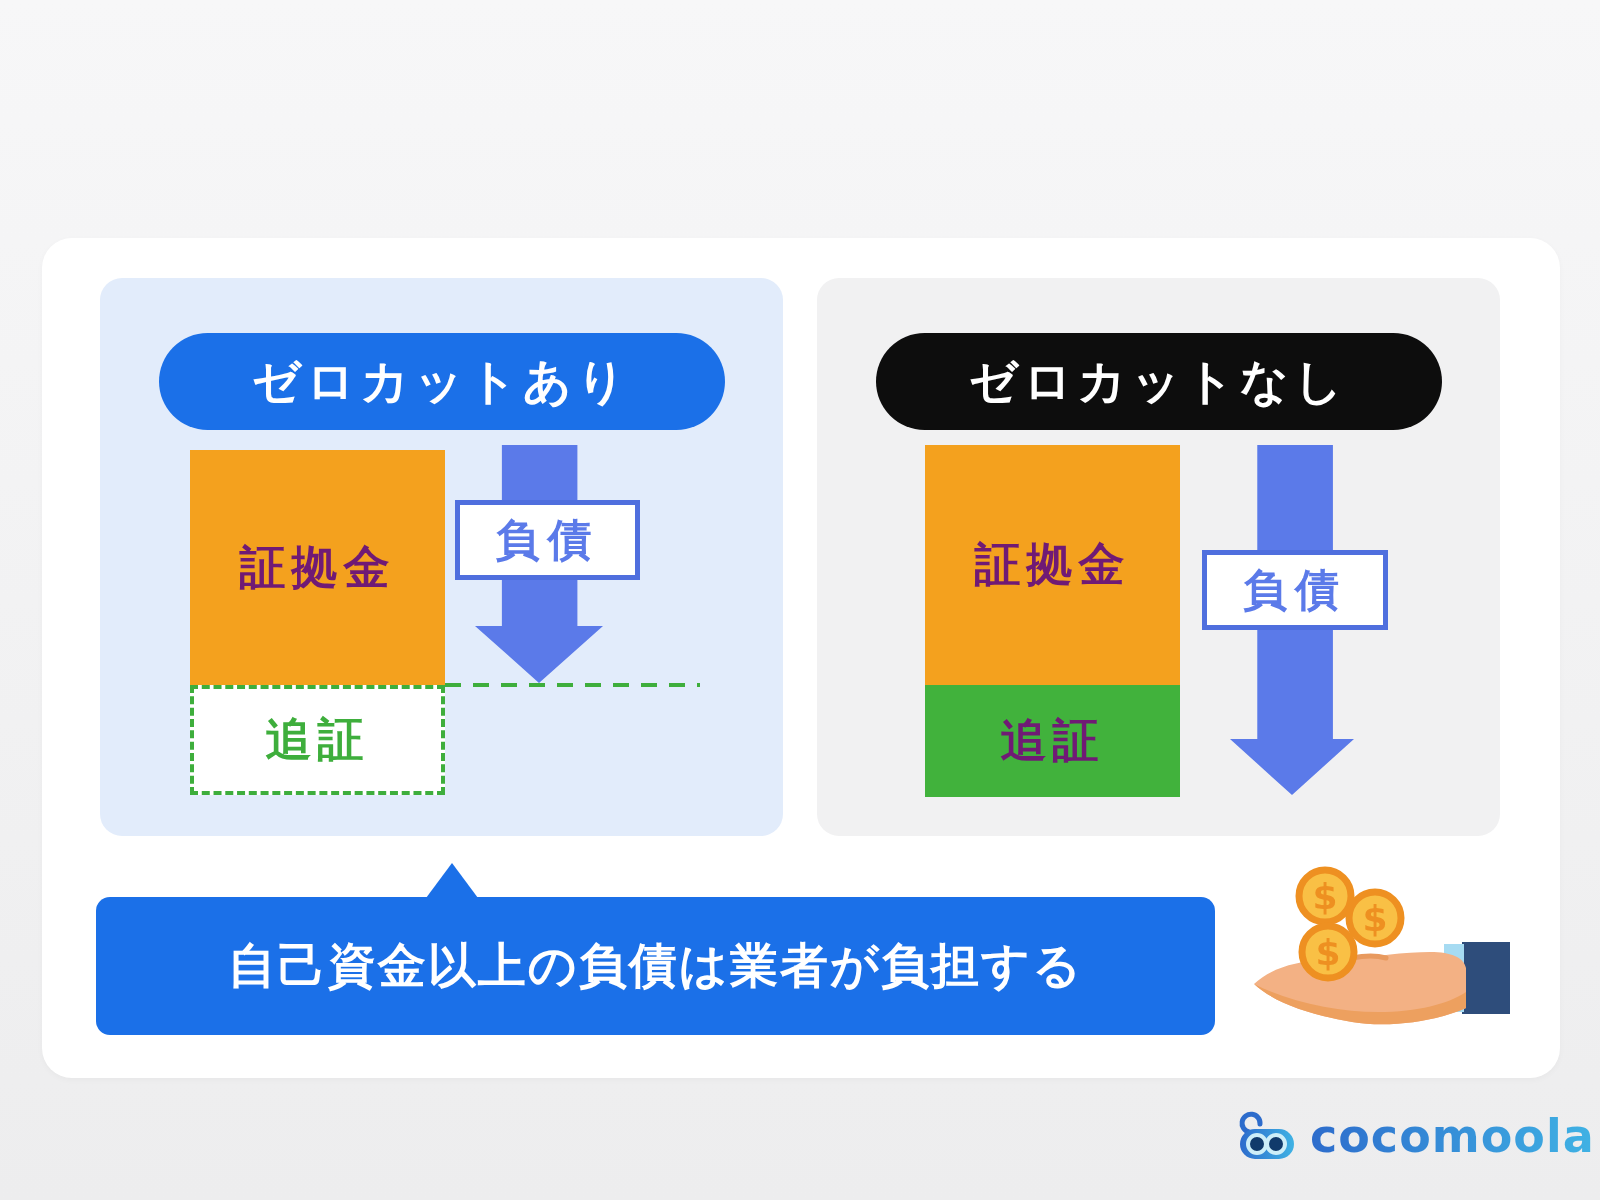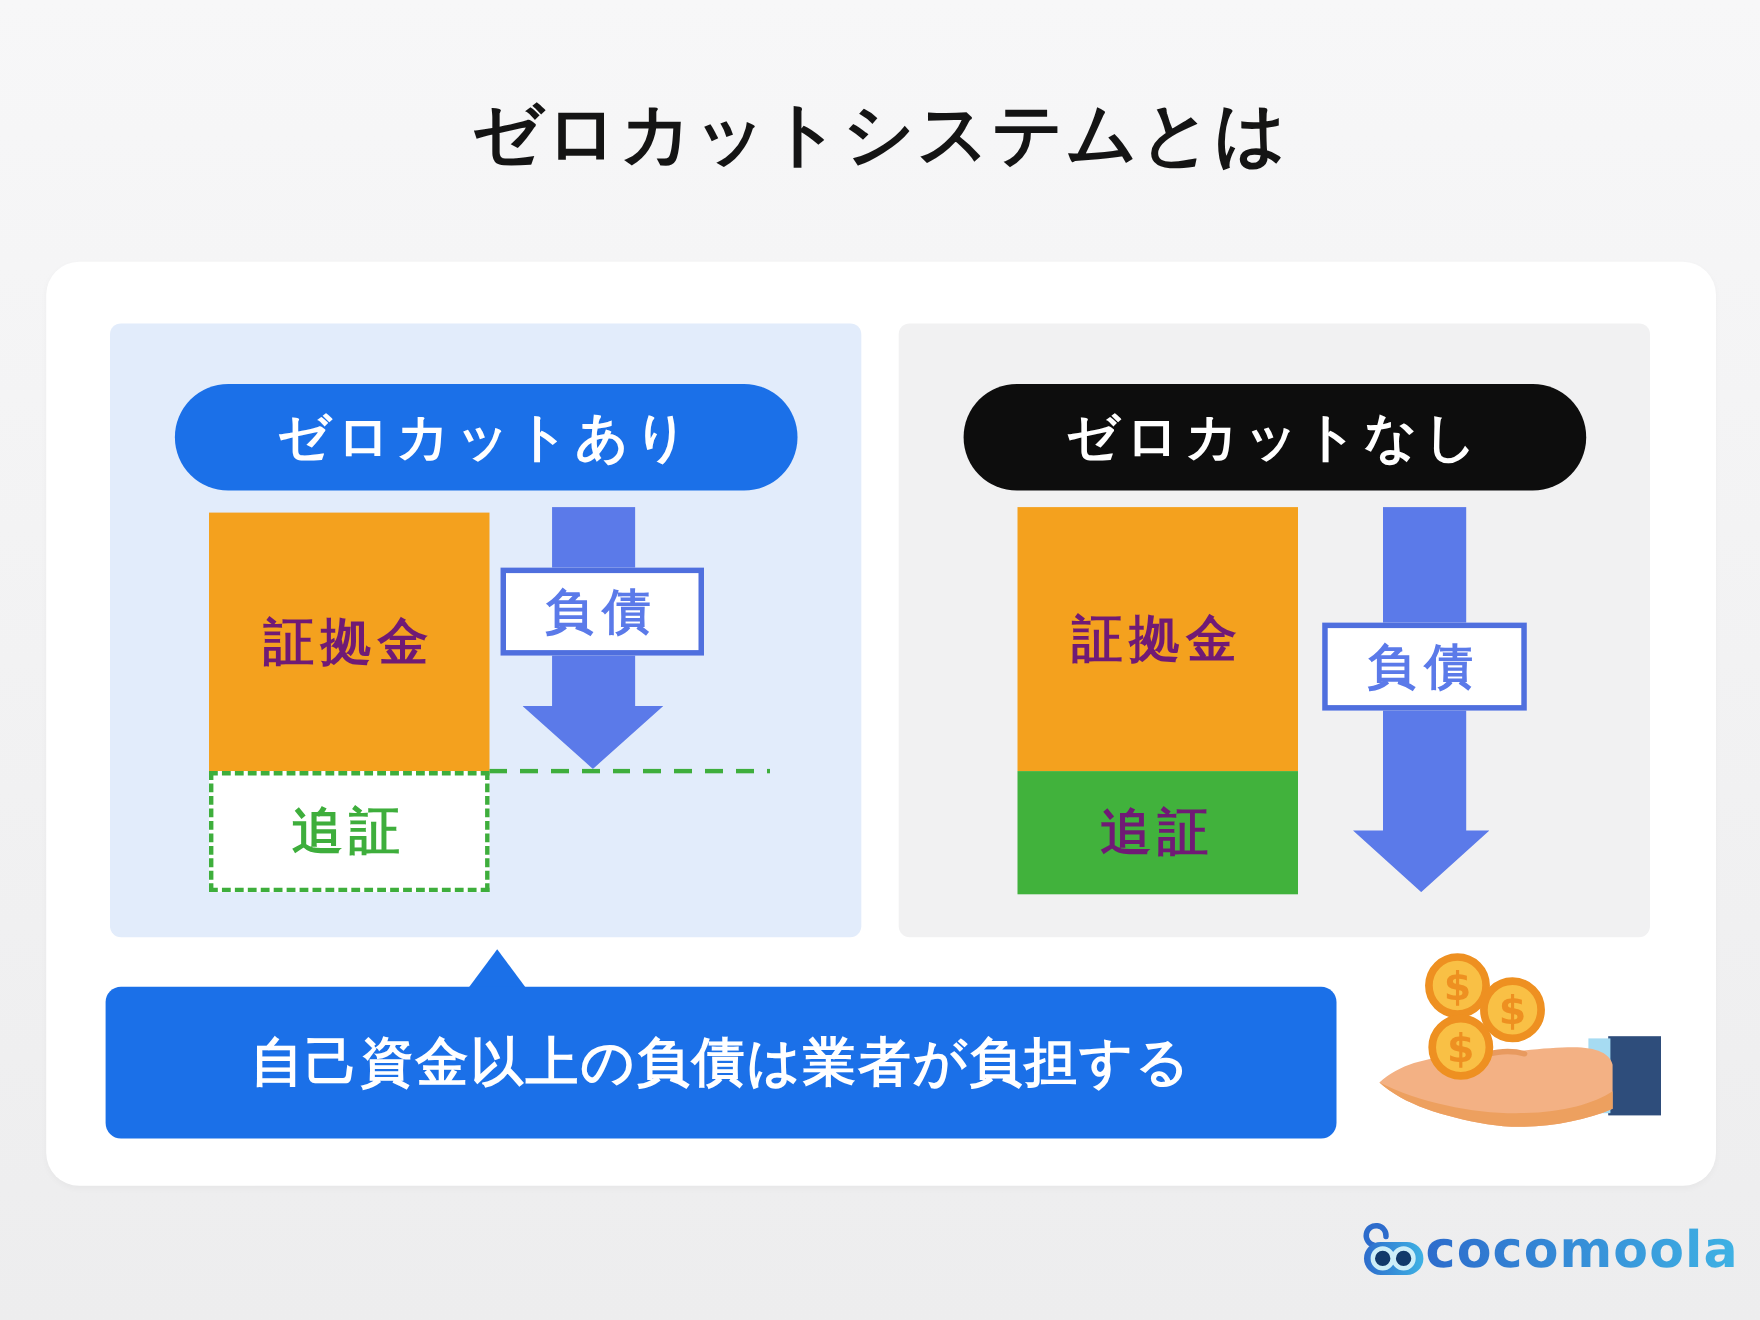--- a/index.html
+++ b/index.html
@@ -23,21 +23,21 @@
     background:linear-gradient(180deg,#f7f7f8 0%,#f1f1f2 60%,#ededee 100%);
   }
   .title{
     position:absolute;left:0;right:0;top:88px;text-align:center;
     font-size:64px;font-weight:900;color:#141414;letter-spacing:2px;line-height:1.1;
   }
   .card{
     position:absolute;left:42px;top:238px;width:1518px;height:840px;
     background:#ffffff;border-radius:30px;box-shadow:0 2px 6px rgba(0,0,0,0.03);
   }
-  .panel{position:absolute;top:40px;width:683px;height:558px;border-radius:10px;margin-top:16px;}
+  .panel{position:absolute;top:40px;width:683px;height:558px;border-radius:22px;}
   .panel-left{left:58px;background:var(--panel-blue-bg);}
   .panel-right{left:775px;background:var(--panel-gray-bg);}
   .pill{
     position:absolute;left:50%;transform:translateX(-50%);top:55px;
     width:566px;height:97px;border-radius:49px;
     display:flex;align-items:center;justify-content:center;
     color:#ffffff;font-size:48px;font-weight:800;letter-spacing:5px;
   }
   .pill-blue{background:var(--accent-blue);}
   .pill-black{background:var(--pill-black);}
@@ -80,40 +80,39 @@
   }
   .banner{
     position:absolute;left:54px;top:659px;width:1119px;height:138px;
     background:var(--accent-blue);border-radius:14px;
     display:flex;align-items:center;justify-content:center;
     color:#ffffff;font-size:48px;font-weight:800;letter-spacing:2px;
   }
   .hand-illustration{position:absolute;left:1196px;top:610px;width:272px;height:195px;}
   .logo{
     position:absolute;left:1238px;top:1108px;height:56px;
-    display:flex;align-items:center;
+    display:flex;align-items:center;gap:14px;
   }
   .logo-text{
     font-size:46px;font-weight:700;letter-spacing:1px;line-height:1;
     color:#2f86d8;
   }
   @supports (-webkit-background-clip: text){
     .logo-text{
       background:linear-gradient(90deg,var(--logo-blue-dark),var(--logo-blue-light));
       -webkit-background-clip:text;
       -webkit-text-fill-color:transparent;
     }
   }
 </style>
 </head>
 <body>
 
 <div class="page">
 
-  <h1 class="title">ゼロカットシステムとは</h1>
 
   <div class="card">
 
     <section class="panel panel-left">
       <div class="pill pill-blue">ゼロカットあり</div>
       <div class="fund-box margin-box-left">証拠金</div>
       <div class="arrow-down arrow-left"></div>
       <div class="debt-label debt-label-left">負債</div>
       <div class="zero-line"></div>
       <div class="fund-box margin-call-dashed">追証</div>

